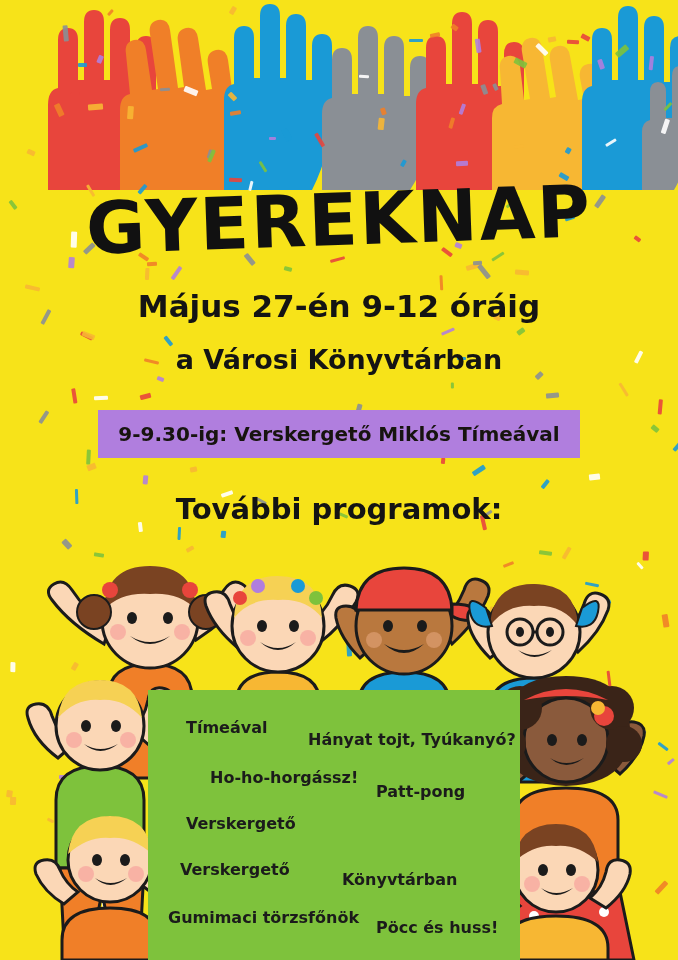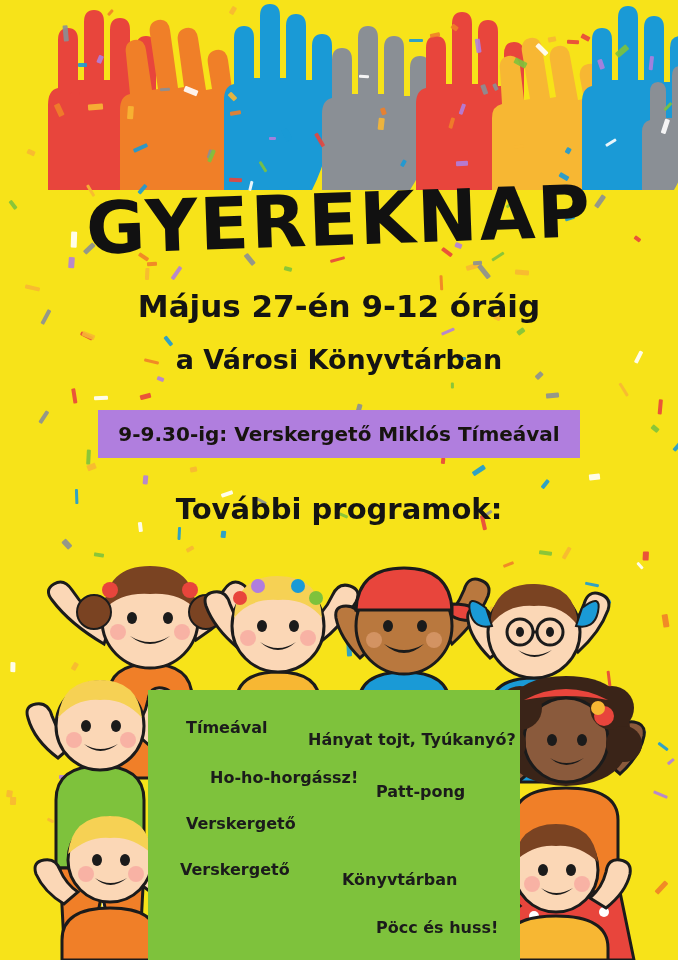--- a/index.html
+++ b/index.html
@@ -384,20 +384,21 @@
   <div class="line-more">További programok:</div>
 
   <div class="board" id="board">
       <div class="prog" style="left: 38px; top: 28px;">Tímeával</div>
       <div class="prog" style="left: 62px; top: 78px;">Ho-ho-horgássz!</div>
       <div class="prog" style="left: 160px; top: 40px;">Hányat tojt, Tyúkanyó?</div>
       <div class="prog" style="left: 228px; top: 92px;">Patt-pong</div>
       <div class="prog" style="left: 38px; top: 124px;">Verskergető</div>
       <div class="prog" style="left: 32px; top: 170px;">Verskergető</div>
       <div class="prog" style="left: 194px; top: 180px;">Könyvtárban</div>
+      <div class="prog" style="left: 20px; top: 218px;">Gumimaci törzsfőnök</div>
       <div class="prog" style="left: 228px; top: 228px;">Pöcc és huss!</div>
     </div>
 
   <svg class="kids" viewBox="0 0 678 412" preserveAspectRatio="none">
 
     <g>
 
       <path d="M104 96 Q70 76 52 52 Q44 42 54 36 Q64 30 72 42 Q86 64 110 78 Z" fill="#fbd7b6" stroke="#1b1b1b" stroke-width="3"></path>
       <path d="M196 92 Q226 72 244 52 Q252 42 242 36 Q232 30 224 42 Q212 62 190 76 Z" fill="#fbd7b6" stroke="#1b1b1b" stroke-width="3"></path>
 

